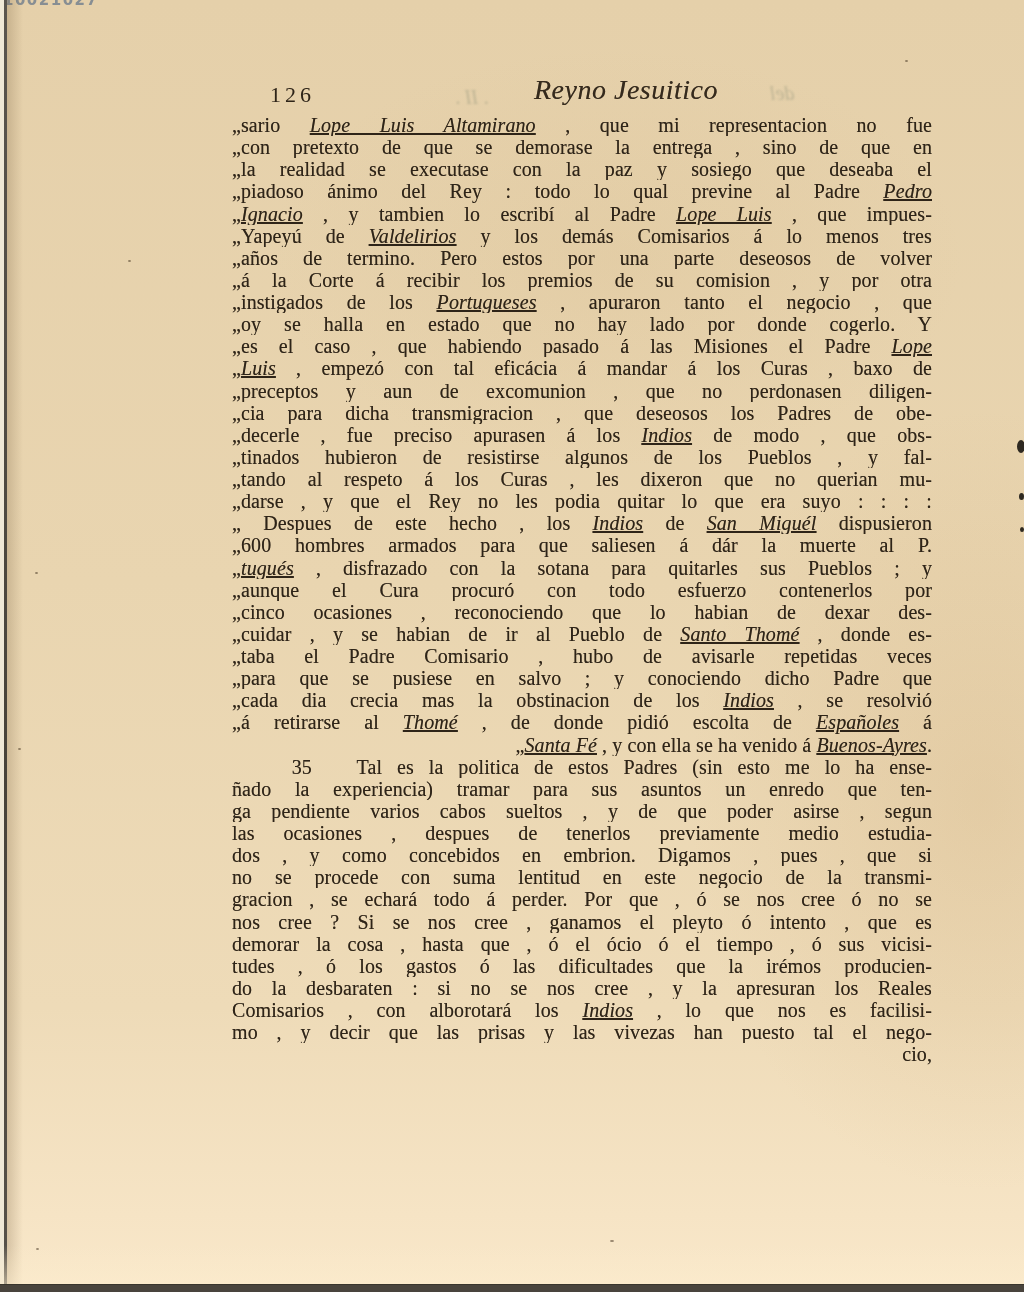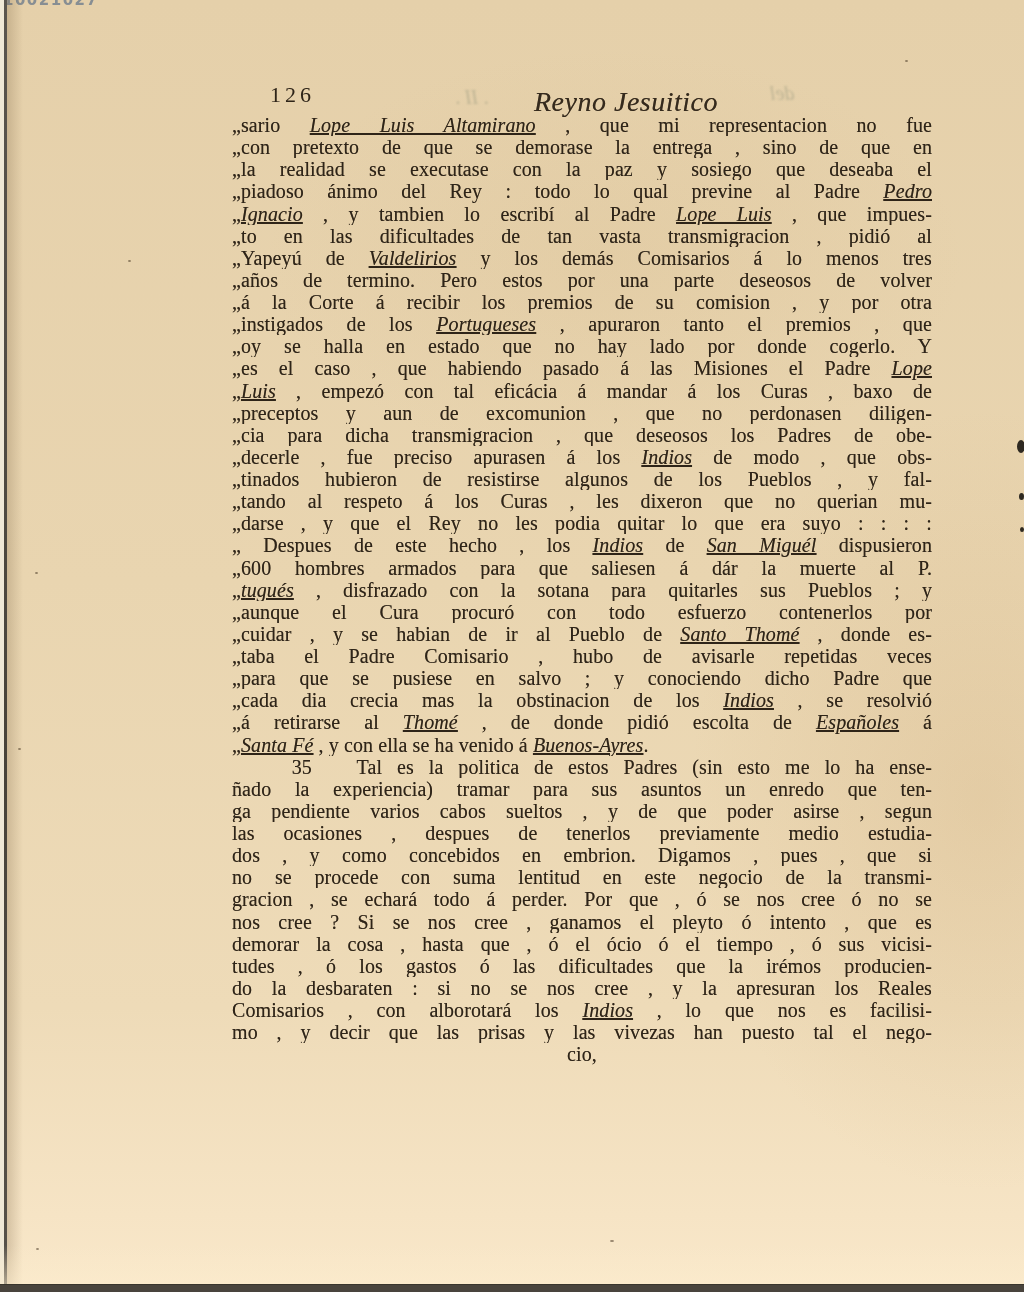--- a/index.html
+++ b/index.html
@@ -34,40 +34,39 @@
   .pageno{
     position:absolute;left:270px;top:82px;
     font-size:22px;letter-spacing:4px;color:#2e2418;
     font-variant:small-caps;
   }
   .title{
     position:absolute;left:534px;top:74px;
     font-size:28px;font-style:italic;color:#352a1d;
     letter-spacing:0.5px;
     text-shadow:0 0 0.6px rgba(53,42,29,0.55);
-    margin-top:12px;
   }
   .ghost{
     position:absolute;color:#6e7a66;opacity:0.32;filter:blur(1px);
     font-style:italic;font-size:20px;transform:scaleX(-1);
   }
   .ghost-left{left:455px;top:86px;}
   .ghost-right{left:770px;top:82px;}
   
   .text-block{
     position:absolute;left:232px;top:114px;width:700px;
     font-size:20px;line-height:22.14px;color:#2e2418;
     letter-spacing:0.1px;
     text-shadow:0 0 0.5px rgba(46,36,24,0.5);
   }
   .ln{height:22.14px;overflow:hidden;text-align:justify;}
   .ln::after{content:"";display:inline-block;width:100%;height:0;}
-  .ln.nj{text-align:left;}
+  .ln.nj{text-align:right;}
   .ln.nj::after{content:none;}
-  .ln.right{text-align:center;}
+  .ln.right{text-align:right;}
   .ln.right::after{content:none;}
   .ln i{font-style:italic;text-decoration:underline;}
 </style>
 </head>
 <body>
 
 <div class="scan">
 
   <div class="corner-num">10021027</div>
 
@@ -76,38 +75,38 @@
   <div class="ghost ghost-left">. II .</div>
   <div class="title">Reyno Jesuitico</div>
   <div class="ghost ghost-right">del</div>
 
   <div class="text-block">
       <div class="ln"><span>„sario </span><i>Lope Luis Altamirano</i><span> , que mi representacion no fue</span></div>
       <div class="ln"><span>„con pretexto de que se demorase la entrega , sino de que en</span></div>
       <div class="ln"><span>„la realidad se executase con la paz y sosiego que deseaba el</span></div>
       <div class="ln"><span>„piadoso ánimo del Rey : todo lo qual previne al Padre </span><i>Pedro</i></div>
       <div class="ln"><span>„</span><i>Ignacio</i><span> , y tambien lo escribí al Padre </span><i>Lope Luis</i><span> , que impues-</span></div>
-      <div class="ln"><span>„to en las dificultades de tan vasta transmigracion , pidió al</span></div>
       <div class="ln"><span>„Yapeyú de </span><i>Valdelirios</i><span> y los demás Comisarios á lo menos tres</span></div>
       <div class="ln"><span>„años de termino. Pero estos por una parte deseosos de volver</span></div>
       <div class="ln"><span>„á la Corte á recibir los premios de su comision , y por otra</span></div>
-      <div class="ln"><span>„instigados de los </span><i>Portugueses</i><span> , apuraron tanto el premios , que</span></div>
+      <div class="ln"><span>„instigados de los </span><i>Portugueses</i><span> , apuraron tanto el negocio , que</span></div>
       <div class="ln"><span>„oy se halla en estado que no hay lado por donde cogerlo. Y</span></div>
       <div class="ln"><span>„es el caso , que habiendo pasado á las Misiones el Padre </span><i>Lope</i></div>
       <div class="ln"><span>„</span><i>Luis</i><span> , empezó con tal eficácia á mandar á los Curas , baxo de</span></div>
       <div class="ln"><span>„preceptos y aun de excomunion , que no perdonasen diligen-</span></div>
       <div class="ln"><span>„cia para dicha transmigracion , que deseosos los Padres de obe-</span></div>
       <div class="ln"><span>„decerle , fue preciso apurasen á los </span><i>Indios</i><span> de modo , que obs-</span></div>
       <div class="ln"><span>„tinados hubieron de resistirse algunos de los Pueblos , y fal-</span></div>
       <div class="ln"><span>„tando al respeto á los Curas , les dixeron que no querian mu-</span></div>
       <div class="ln"><span>„darse , y que el Rey no les podia quitar lo que era suyo : : : :</span></div>
       <div class="ln"><span>„ Despues de este hecho , los </span><i>Indios</i><span> de </span><i>San Miguél</i><span> dispusieron</span></div>
       <div class="ln"><span>„600 hombres armados para que saliesen á dár la muerte al P.</span></div>
       <div class="ln"><span>„</span><i>tugués</i><span> , disfrazado con la sotana para quitarles sus Pueblos ; y</span></div>
       <div class="ln"><span>„aunque el Cura procuró con todo esfuerzo contenerlos por</span></div>
+      <div class="ln"><span>„cinco ocasiones , reconociendo que lo habian de dexar des-</span></div>
       <div class="ln"><span>„cuidar , y se habian de ir al Pueblo de </span><i>Santo Thomé</i><span> , donde es-</span></div>
       <div class="ln"><span>„taba el Padre Comisario , hubo de avisarle repetidas veces</span></div>
       <div class="ln"><span>„para que se pusiese en salvo ; y conociendo dicho Padre que</span></div>
       <div class="ln"><span>„cada dia crecia mas la obstinacion de los </span><i>Indios</i><span> , se resolvió</span></div>
       <div class="ln"><span>„á retirarse al </span><i>Thomé</i><span> , de donde pidió escolta de </span><i>Españoles</i><span> á</span></div>
       <div class="ln nj"><span>„</span><i>Santa Fé</i><span> , y con ella se ha venido á </span><i>Buenos-Ayres</i><span>.</span></div>
       <div class="ln"><span>&nbsp;&nbsp;&nbsp;&nbsp;35&nbsp;&nbsp;&nbsp;Tal es la politica de estos Padres (sin esto me lo ha ense-</span></div>
       <div class="ln"><span>ñado la experiencia) tramar para sus asuntos un enredo que ten-</span></div>
       <div class="ln"><span>ga pendiente varios cabos sueltos , y de que poder asirse , segun</span></div>
       <div class="ln"><span>las ocasiones , despues de tenerlos previamente medio estudia-</span></div>

